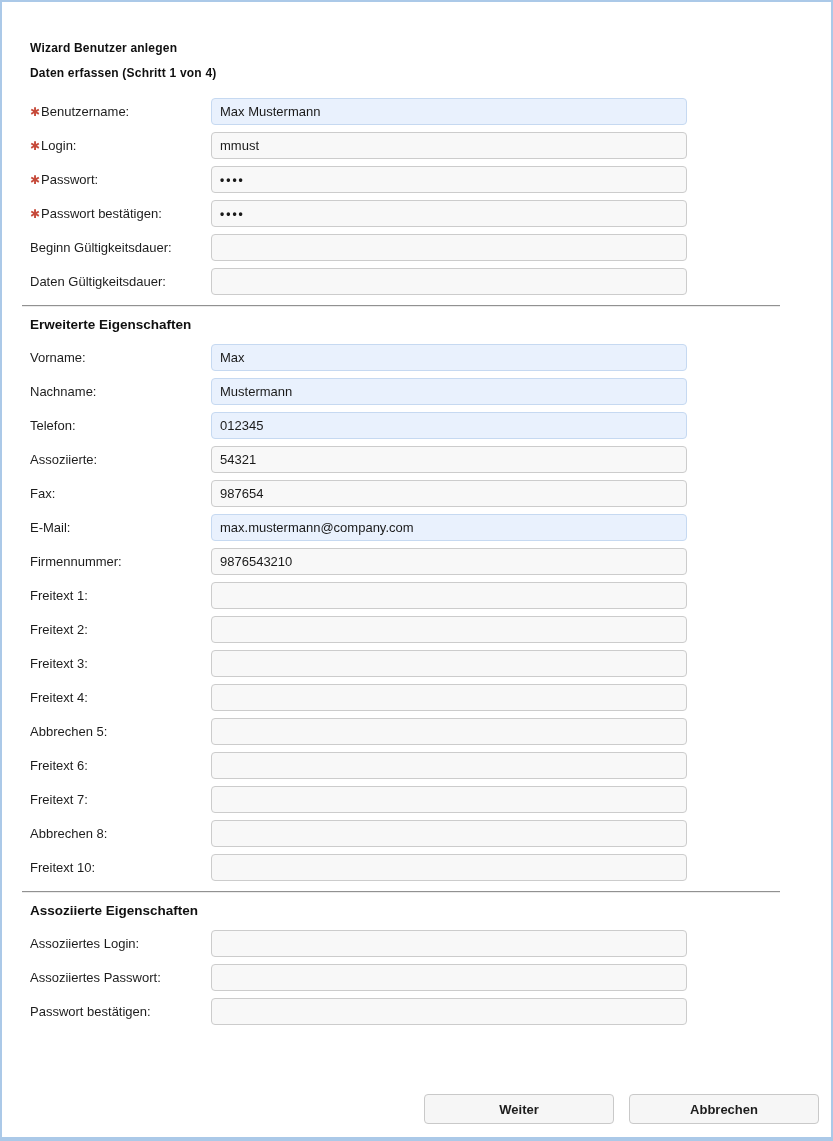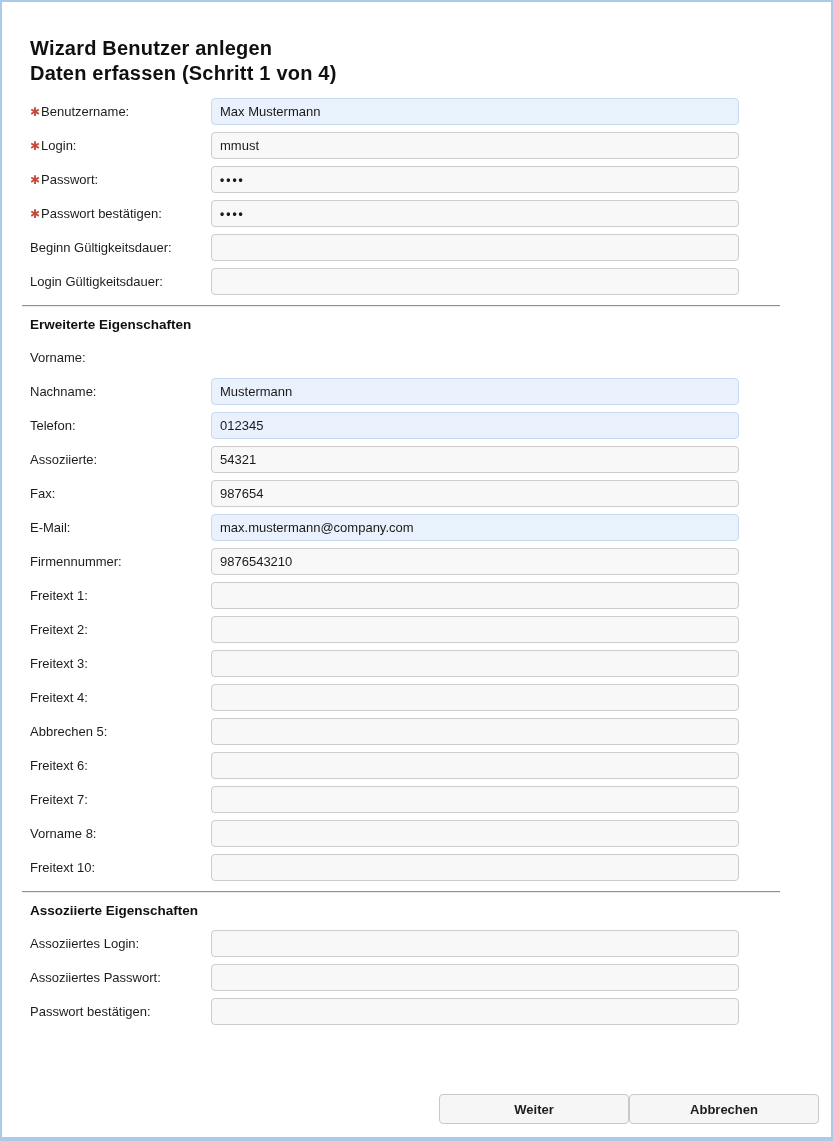--- a/index.html
+++ b/index.html
@@ -10,21 +10,21 @@
     background: #ffffff;
     border: 2px solid var(--window-border, #abc9e8);
     border-bottom-width: 4px;
     font-family: "Liberation Sans", sans-serif;
     display: flex;
     flex-direction: column;
     overflow: hidden;
   }
   .header { padding: 34px 0 0 28px; }
   .title-line {
-    font-size: 20px;
+    font-size: 12px;
     font-weight: bold;
     color: #101010;
     line-height: 25px;
     letter-spacing: 0.2px;
   }
   .form-area { margin-top: 12px; }
   .row {
     display: flex;
     align-items: center;
     height: 27px;
@@ -37,21 +37,21 @@
     font-size: 13px;
     color: #1d1d1d;
     white-space: nowrap;
   }
   .asterisk {
     color: var(--required-asterisk, #c64a3a);
     font-size: 12px;
     margin-right: 1px;
   }
   .field-input {
-    width: 528px;
+    width: 476px;
     height: 27px;
     box-sizing: border-box;
     background: var(--field-bg, #f8f8f8);
     border: 1px solid var(--field-border, #cccccc);
     border-radius: 4px;
     padding: 0 8px;
     font-family: inherit;
     font-size: 13px;
     color: #1a1a1a;
     outline: none;
@@ -71,20 +71,21 @@
     font-size: 13.5px;
     font-weight: bold;
     color: #101010;
     margin: 0 0 11px 28px;
     line-height: 16px;
   }
   .footer {
     margin-top: auto;
     display: flex;
     justify-content: flex-end;
+    gap: 15px;
     padding: 0 12px 13px 8px;
   }
   .btn {
     width: 190px;
     height: 30px;
     background: #f6f6f6;
     border: 1px solid #c9c9c9;
     border-radius: 4px;
     font-family: inherit;
     font-size: 13px;
@@ -116,27 +117,28 @@
     </div>
     <div class="row">
       <label class="row-label"><span class="asterisk">✱</span>Passwort bestätigen:</label>
       <input type="text" class="field-input pw" value="••••" style="">
     </div>
     <div class="row">
       <label class="row-label">Beginn Gültigkeitsdauer:</label>
       <input type="text" class="field-input" style="">
     </div>
     <div class="row">
-      <label class="row-label">Login Gültigkeitsdauer:</label>
+      <label class="row-label">Daten Gültigkeitsdauer:</label>
       <input type="text" class="field-input" style="">
     </div>
     <div class="separator"></div>
     <div class="section-heading">Erweiterte Eigenschaften</div>
     <div class="row">
       <label class="row-label">Vorname:</label>
+      <input type="text" class="field-input highlight" value="Max" style="">
     </div>
     <div class="row">
       <label class="row-label">Nachname:</label>
       <input type="text" class="field-input highlight" value="Mustermann" style="">
     </div>
     <div class="row">
       <label class="row-label">Telefon:</label>
       <input type="text" class="field-input highlight" value="012345" style="">
     </div>
     <div class="row">
@@ -177,21 +179,21 @@
     </div>
     <div class="row">
       <label class="row-label">Freitext 6:</label>
       <input type="text" class="field-input" style="">
     </div>
     <div class="row">
       <label class="row-label">Freitext 7:</label>
       <input type="text" class="field-input" style="">
     </div>
     <div class="row">
-      <label class="row-label">Vorname 8:</label>
+      <label class="row-label">Abbrechen 8:</label>
       <input type="text" class="field-input" style="">
     </div>
     <div class="row">
       <label class="row-label">Freitext 10:</label>
       <input type="text" class="field-input" style="">
     </div>
     <div class="separator"></div>
     <div class="section-heading">Assoziierte Eigenschaften</div>
     <div class="row">
       <label class="row-label">Assoziiertes Login:</label>

